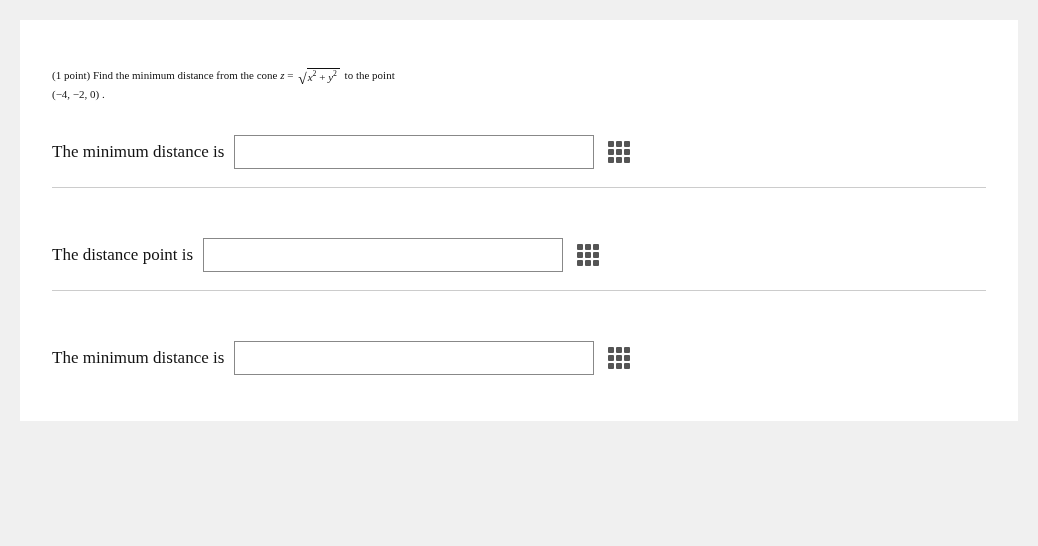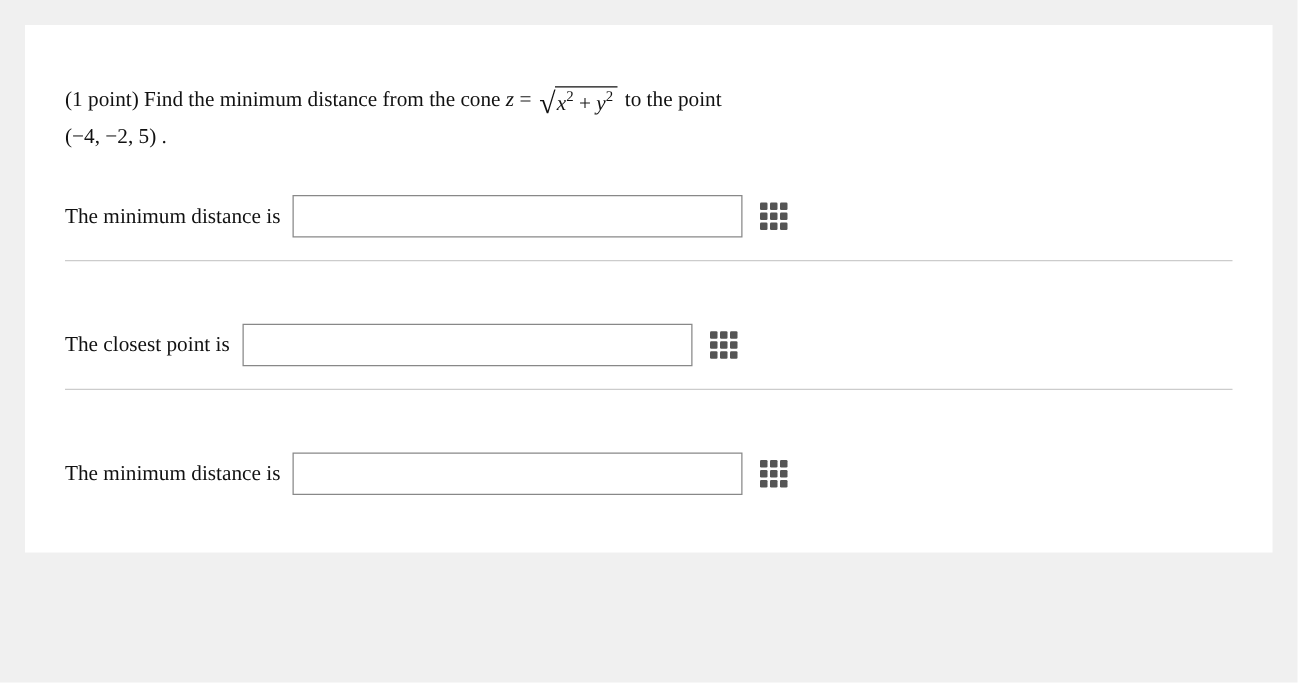--- a/index.html
+++ b/index.html
@@ -25,21 +25,21 @@
 
     .problem-block {
       padding: 18px 0 14px 0;
       border-bottom: 1px solid #ccc;
     }
     .problem-block:last-child {
       border-bottom: none;
     }
 
     .problem-text {
-      font-size: 17px;
+      font-size: 11px;
       line-height: 1.7;
       margin-bottom: 16px;
     }
 
     .answer-row {
       display: flex;
       align-items: center;
       gap: 10px;
       margin-bottom: 4px;
       margin-top: 32px;
@@ -119,21 +119,21 @@
 
 <div class="container">
 
   <div class="problem-block">
     <div class="problem-text">
       <span>(1 point) Find the minimum distance from the cone <span class="eq">z</span> =&nbsp;</span><span class="sqrt-wrapper">
           <span class="sqrt-symbol">√</span>
           <span class="sqrt-content"><span class="eq">x</span><sup>2</sup> + <span class="eq">y</span><sup>2</sup></span>
         </span><span>&nbsp;to the point</span>
       <br>
-      <span>(−4, −2, 5) .</span>
+      <span>(−4, −2, 0) .</span>
     </div>
     <div class="answer-row">
       <span class="answer-label">The minimum distance is</span>
       <input class="answer-input" type="text" style="">
       <div class="grid-icon">
         <div class="grid-dots">
           <div class="dot"></div>
           <div class="dot"></div>
           <div class="dot"></div>
           <div class="dot"></div>
@@ -142,21 +142,21 @@
           <div class="dot"></div>
           <div class="dot"></div>
           <div class="dot"></div>
         </div>
       </div>
     </div>
   </div>
 
   <div class="problem-block">
     <div class="answer-row">
-      <span class="answer-label">The closest point is</span>
+      <span class="answer-label">The distance point is</span>
       <input class="answer-input" type="text" style="">
       <div class="grid-icon">
         <div class="grid-dots">
           <div class="dot"></div>
           <div class="dot"></div>
           <div class="dot"></div>
           <div class="dot"></div>
           <div class="dot"></div>
           <div class="dot"></div>
           <div class="dot"></div>

